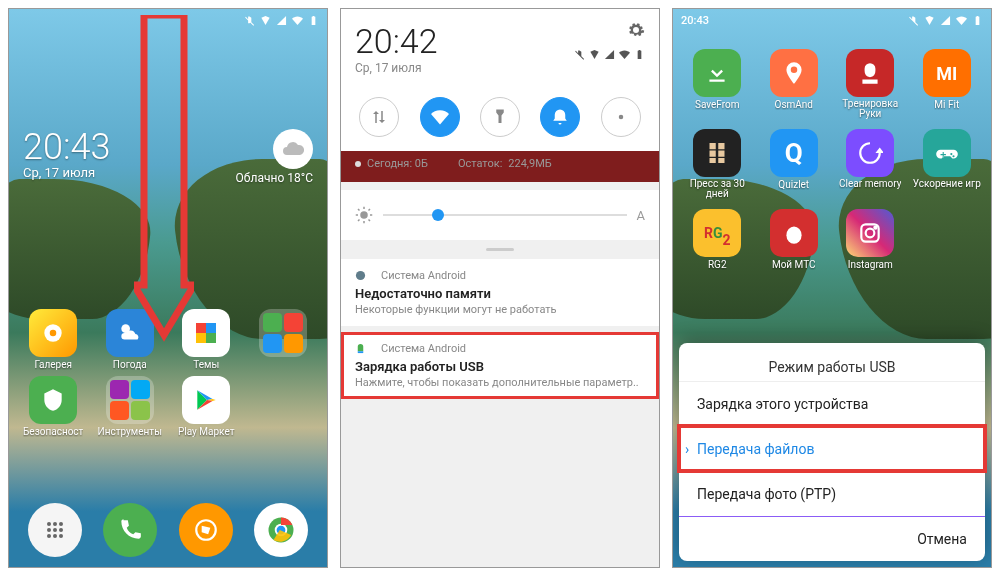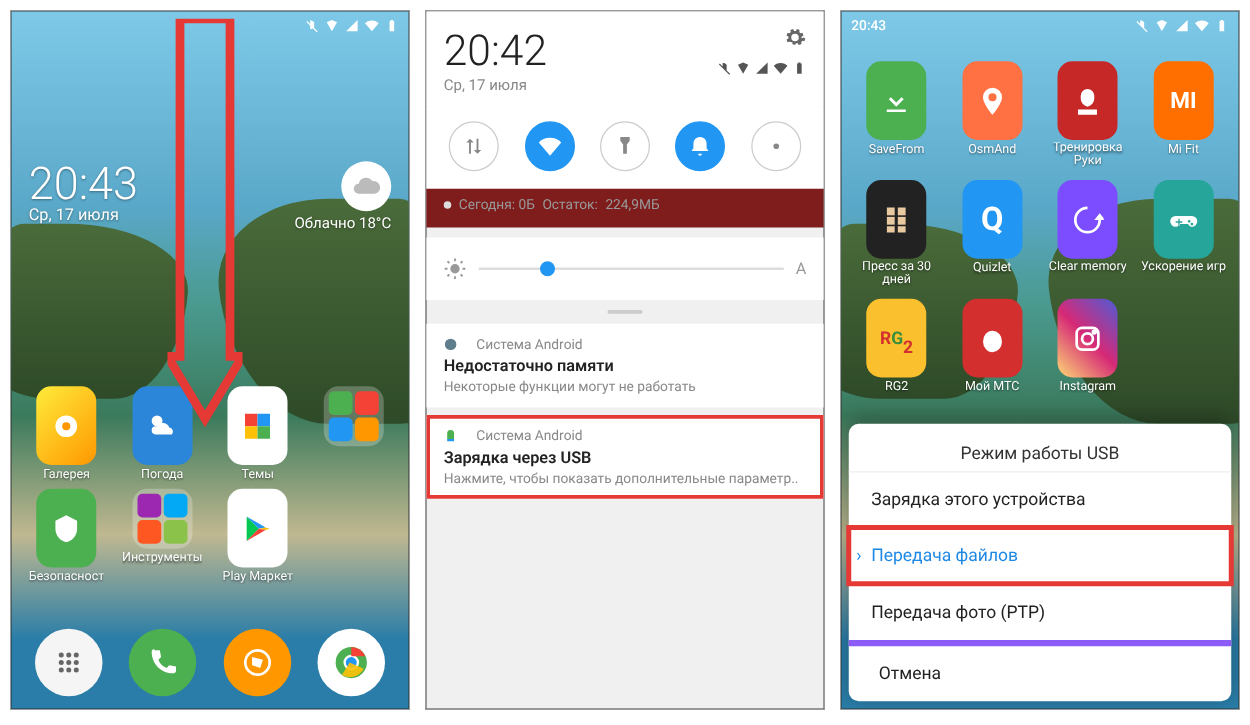--- a/index.html
+++ b/index.html
@@ -26,21 +26,21 @@
   .clock-time { font-size:36px; font-weight:300; line-height:1; text-shadow:0 1px 2px rgba(0,0,0,.4);}
   .clock-date { font-size:13px; text-shadow:0 1px 2px rgba(0,0,0,.4);}
   .weather { text-align:right; }
   .weather-icon { width:40px; height:40px; background:#fff; border-radius:50%; margin-left:auto; display:flex; align-items:center; justify-content:center;}
   .weather-text { font-size:12px; margin-top:2px; text-shadow:0 1px 2px rgba(0,0,0,.4);}
 
   
   .appgrid { position:absolute; top:300px; left:8px; right:8px; display:grid; grid-template-columns:repeat(4,1fr); gap:6px 4px; z-index:3;}
   .appgrid.top { top:40px; grid-template-columns:repeat(4,1fr); gap:10px 4px;}
   .app { display:flex; flex-direction:column; align-items:center; gap:2px;}
-  .app-icon { width:48px; height:63px; border-radius:12px; display:flex; align-items:center; justify-content:center;}
+  .app-icon { width:48px; height:48px; border-radius:12px; display:flex; align-items:center; justify-content:center;}
   .app-label { font-size:10px; color:#fff; text-shadow:0 1px 2px rgba(0,0,0,.6); text-align:center; white-space:nowrap; overflow:hidden;}
   .folder { background:rgba(255,255,255,.25); display:grid; grid-template-columns:1fr 1fr; grid-template-rows:1fr 1fr; gap:2px; padding:4px; width:48px; height:48px; border-radius:12px;}
   .folder div { border-radius:4px; }
 
   
   .dock { position:absolute; bottom:10px; left:8px; right:8px; display:flex; justify-content:space-around; z-index:3;}
   .dock .app-icon { width:54px; height:54px; border-radius:50%;}
 
   
   .arrow { position:absolute; left:125px; top:6px; z-index:9; }
@@ -68,21 +68,21 @@
   .notif-title { font-size:13px; font-weight:600; color:#222; margin-top:4px;}
   .notif-sub { font-size:11px; color:#888; margin-top:2px;}
   .hilight { outline:3px solid #e53935; outline-offset:-3px;}
 
   
   .modal { position:absolute; left:6px; right:6px; bottom:6px; background:#fff; border-radius:8px; z-index:5; box-shadow:0 -4px 18px rgba(0,0,0,.3);}
   .modal-title { text-align:center; font-size:14px; color:#333; padding:16px 0 6px;}
   .modal-item { padding:14px 18px; font-size:14px; color:#222; border-top:1px solid #eee;}
   .modal-item.active { color:#1e88e5; position:relative;}
   .modal-item.active::before { content:"›"; position:absolute; left:6px; color:#1e88e5;}
-  .modal-cancel { text-align:left; border-top:5px solid #8b5cf6;padding-left:24px;}
+  .modal-cancel { text-align:right; border-top:1px solid #8b5cf6;padding-left:24px;}
   .modal-hilight { outline:4px solid #e53935; outline-offset:-2px;}
 
 </style>
 </head>
 <body>
 
 <div class="phone">
   <div class="wallpaper"></div>
 
   <div class="statusbar dark">
@@ -294,21 +294,21 @@
           <svg viewBox="0 0 24 24">
             <path d="M6 4l4 4M6 4l-2 6m2-6l6-2m8 18l-4-4m4 4l2-6m-2 6l-6 2"></path>
             <circle cx="12" cy="12" r="3"></circle>
           </svg>
         </div>
     </div>
 
     <div class="data-row">
       <span class="data-dot"></span>
       <span>Сегодня: 0Б</span>
-      <span style="margin-left:0">Остаток:</span>
+      <span style="margin-left:24px">Остаток:</span>
       <span>224,9МБ</span>
     </div>
 
     <div class="bright">
       <svg width="18" height="18" fill="#999" viewBox="0 0 24 24">
           <circle cx="12" cy="12" r="5"></circle>
           <path d="M12 1v3M12 20v3M1 12h3M20 12h3M4 4l2 2M18 18l2 2M4 20l2-2M18 6l2-2" stroke="#999" stroke-width="2"></path>
         </svg>
       <div class="bright-track">
           <div class="bright-thumb"></div>
@@ -330,21 +330,21 @@
     </div>
 
     <div class="notif hilight">
       <div class="notif-src">
         <svg width="11" height="11" viewBox="0 0 24 24">
             <path fill="#4caf50" d="M6 8a6 6 0 0112 0v10H6z"></path>
             <path fill="#2196f3" d="M6 18h12v4H6z"></path>
           </svg>
         <span>Система Android</span>
       </div>
-      <div class="notif-title">Зарядка через USB</div>
+      <div class="notif-title">Зарядка работы USB</div>
       <div class="notif-sub">Нажмите, чтобы показать дополнительные параметр..</div>
     </div>
   </div>
 </div>
 
 <div class="phone">
   <div class="wallpaper"></div>
 
   <div class="statusbar dark">
     <span class="time">20:43</span>

